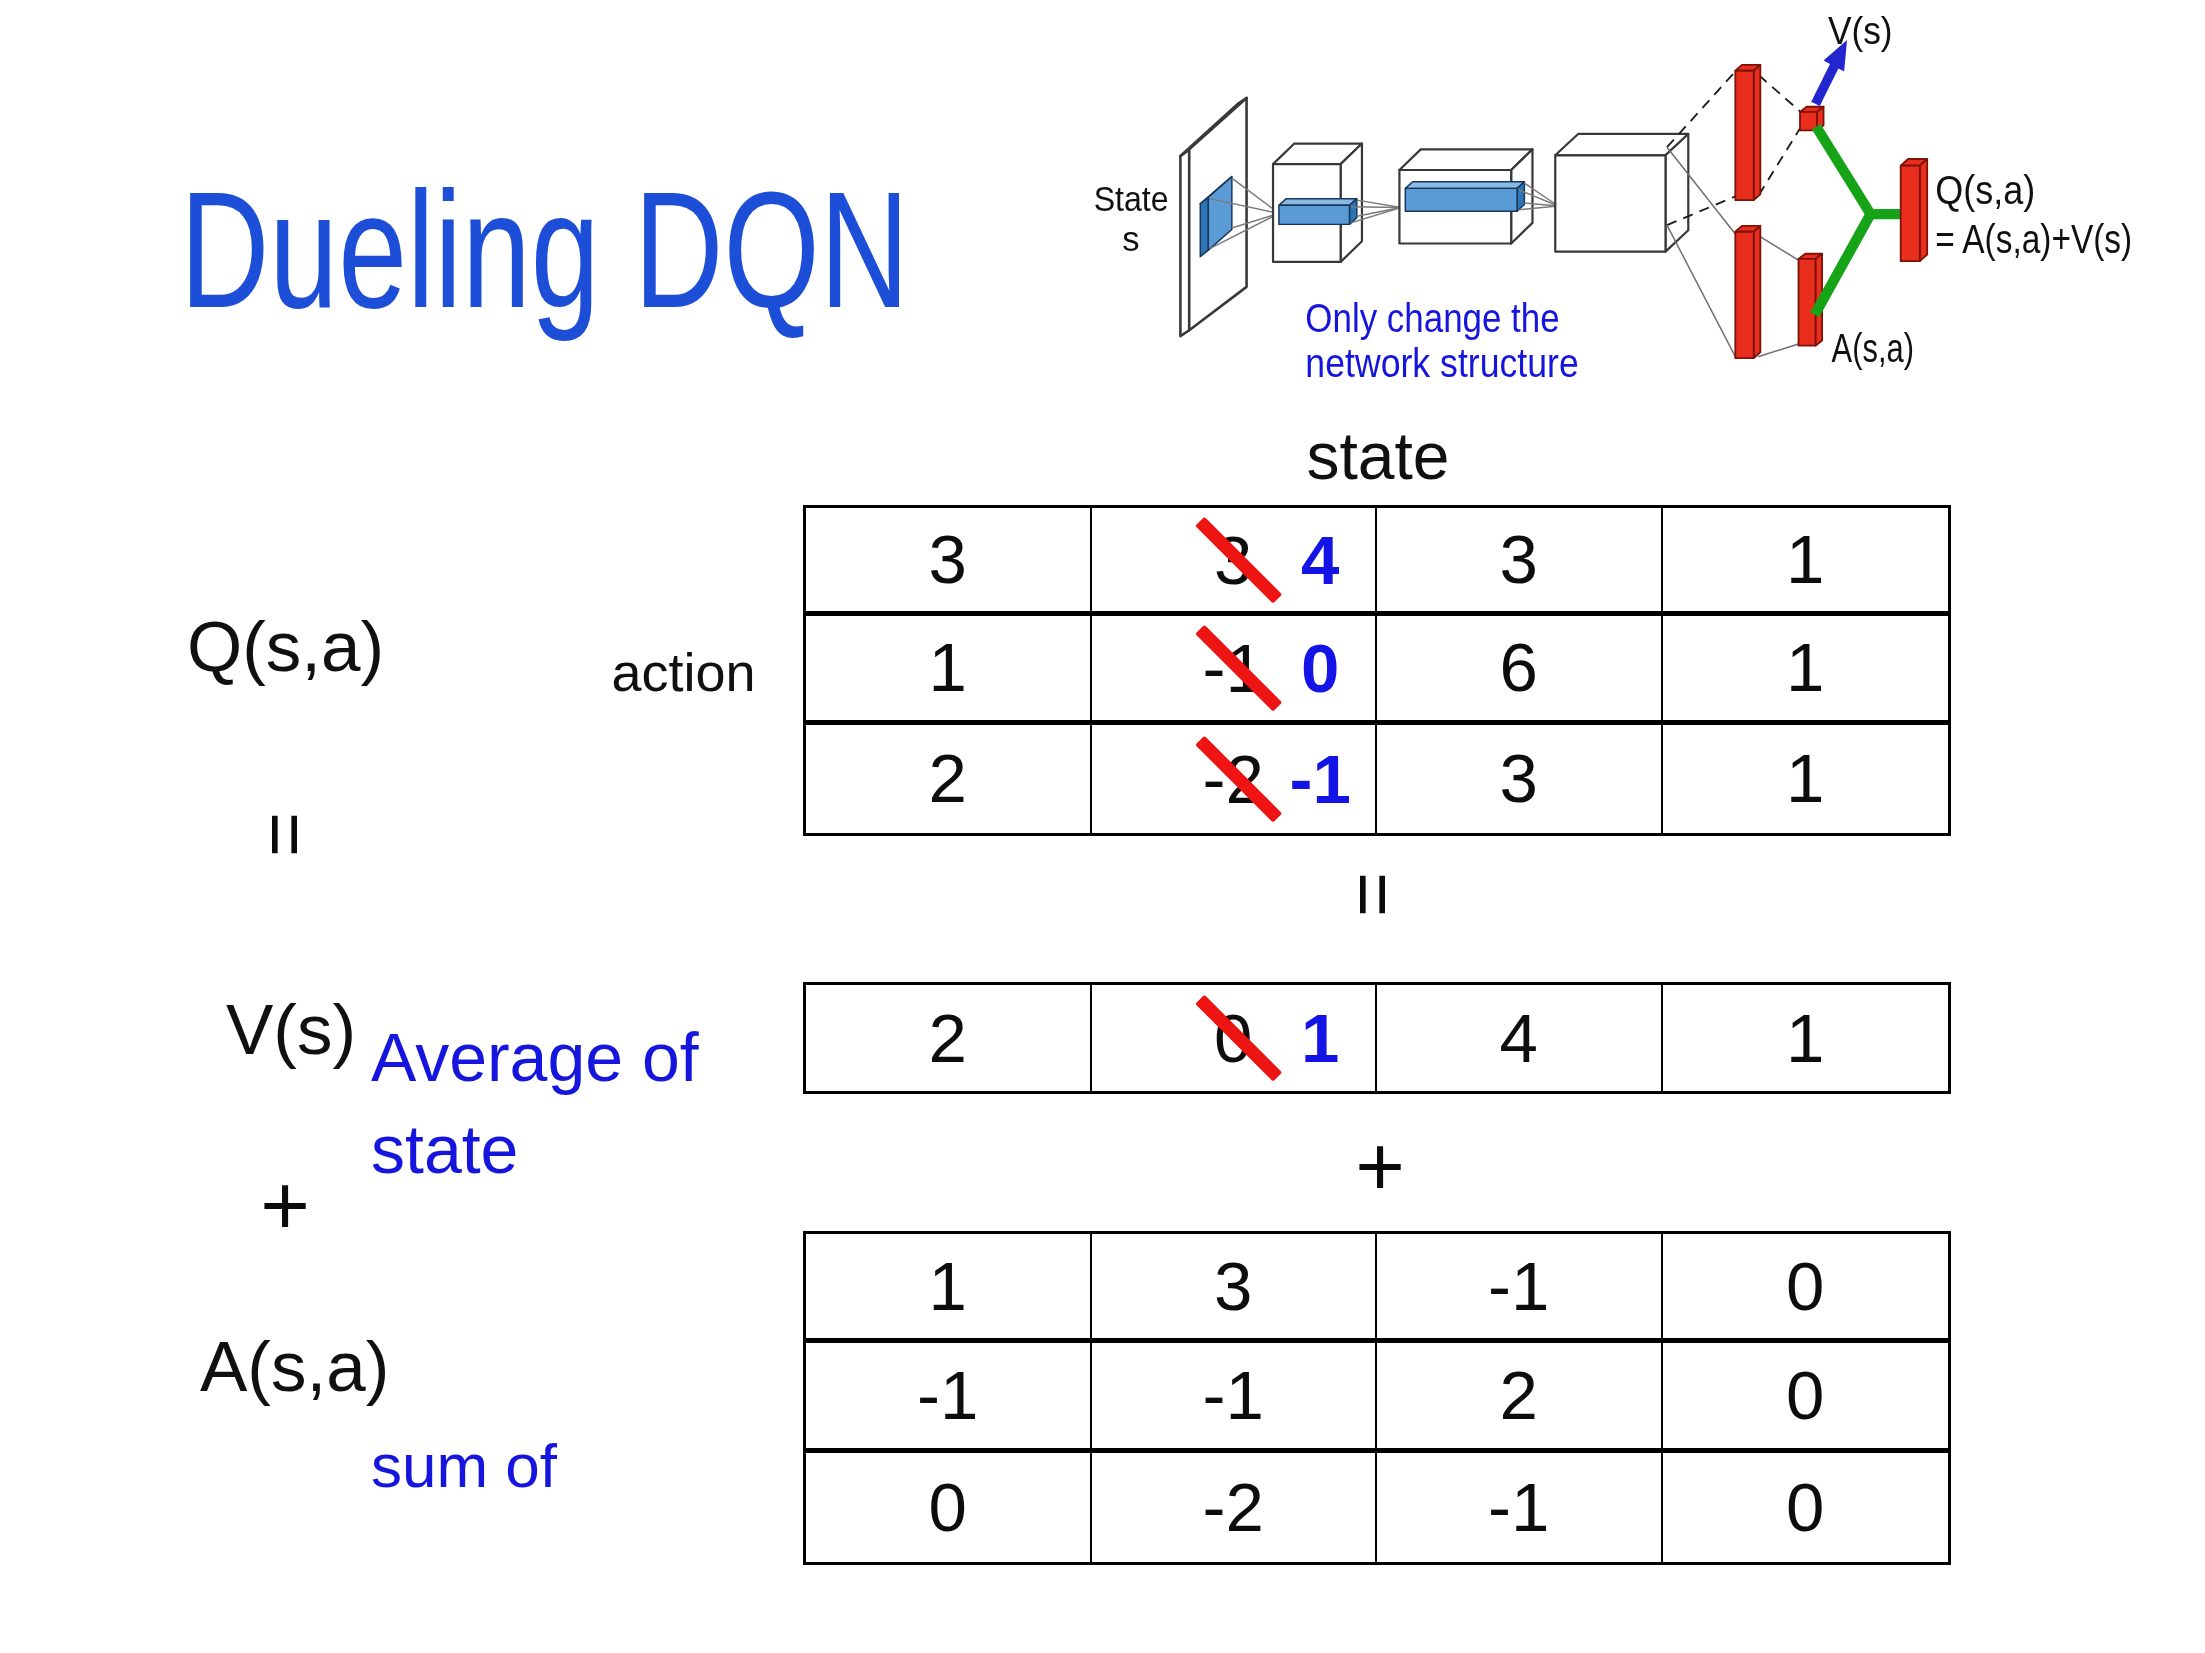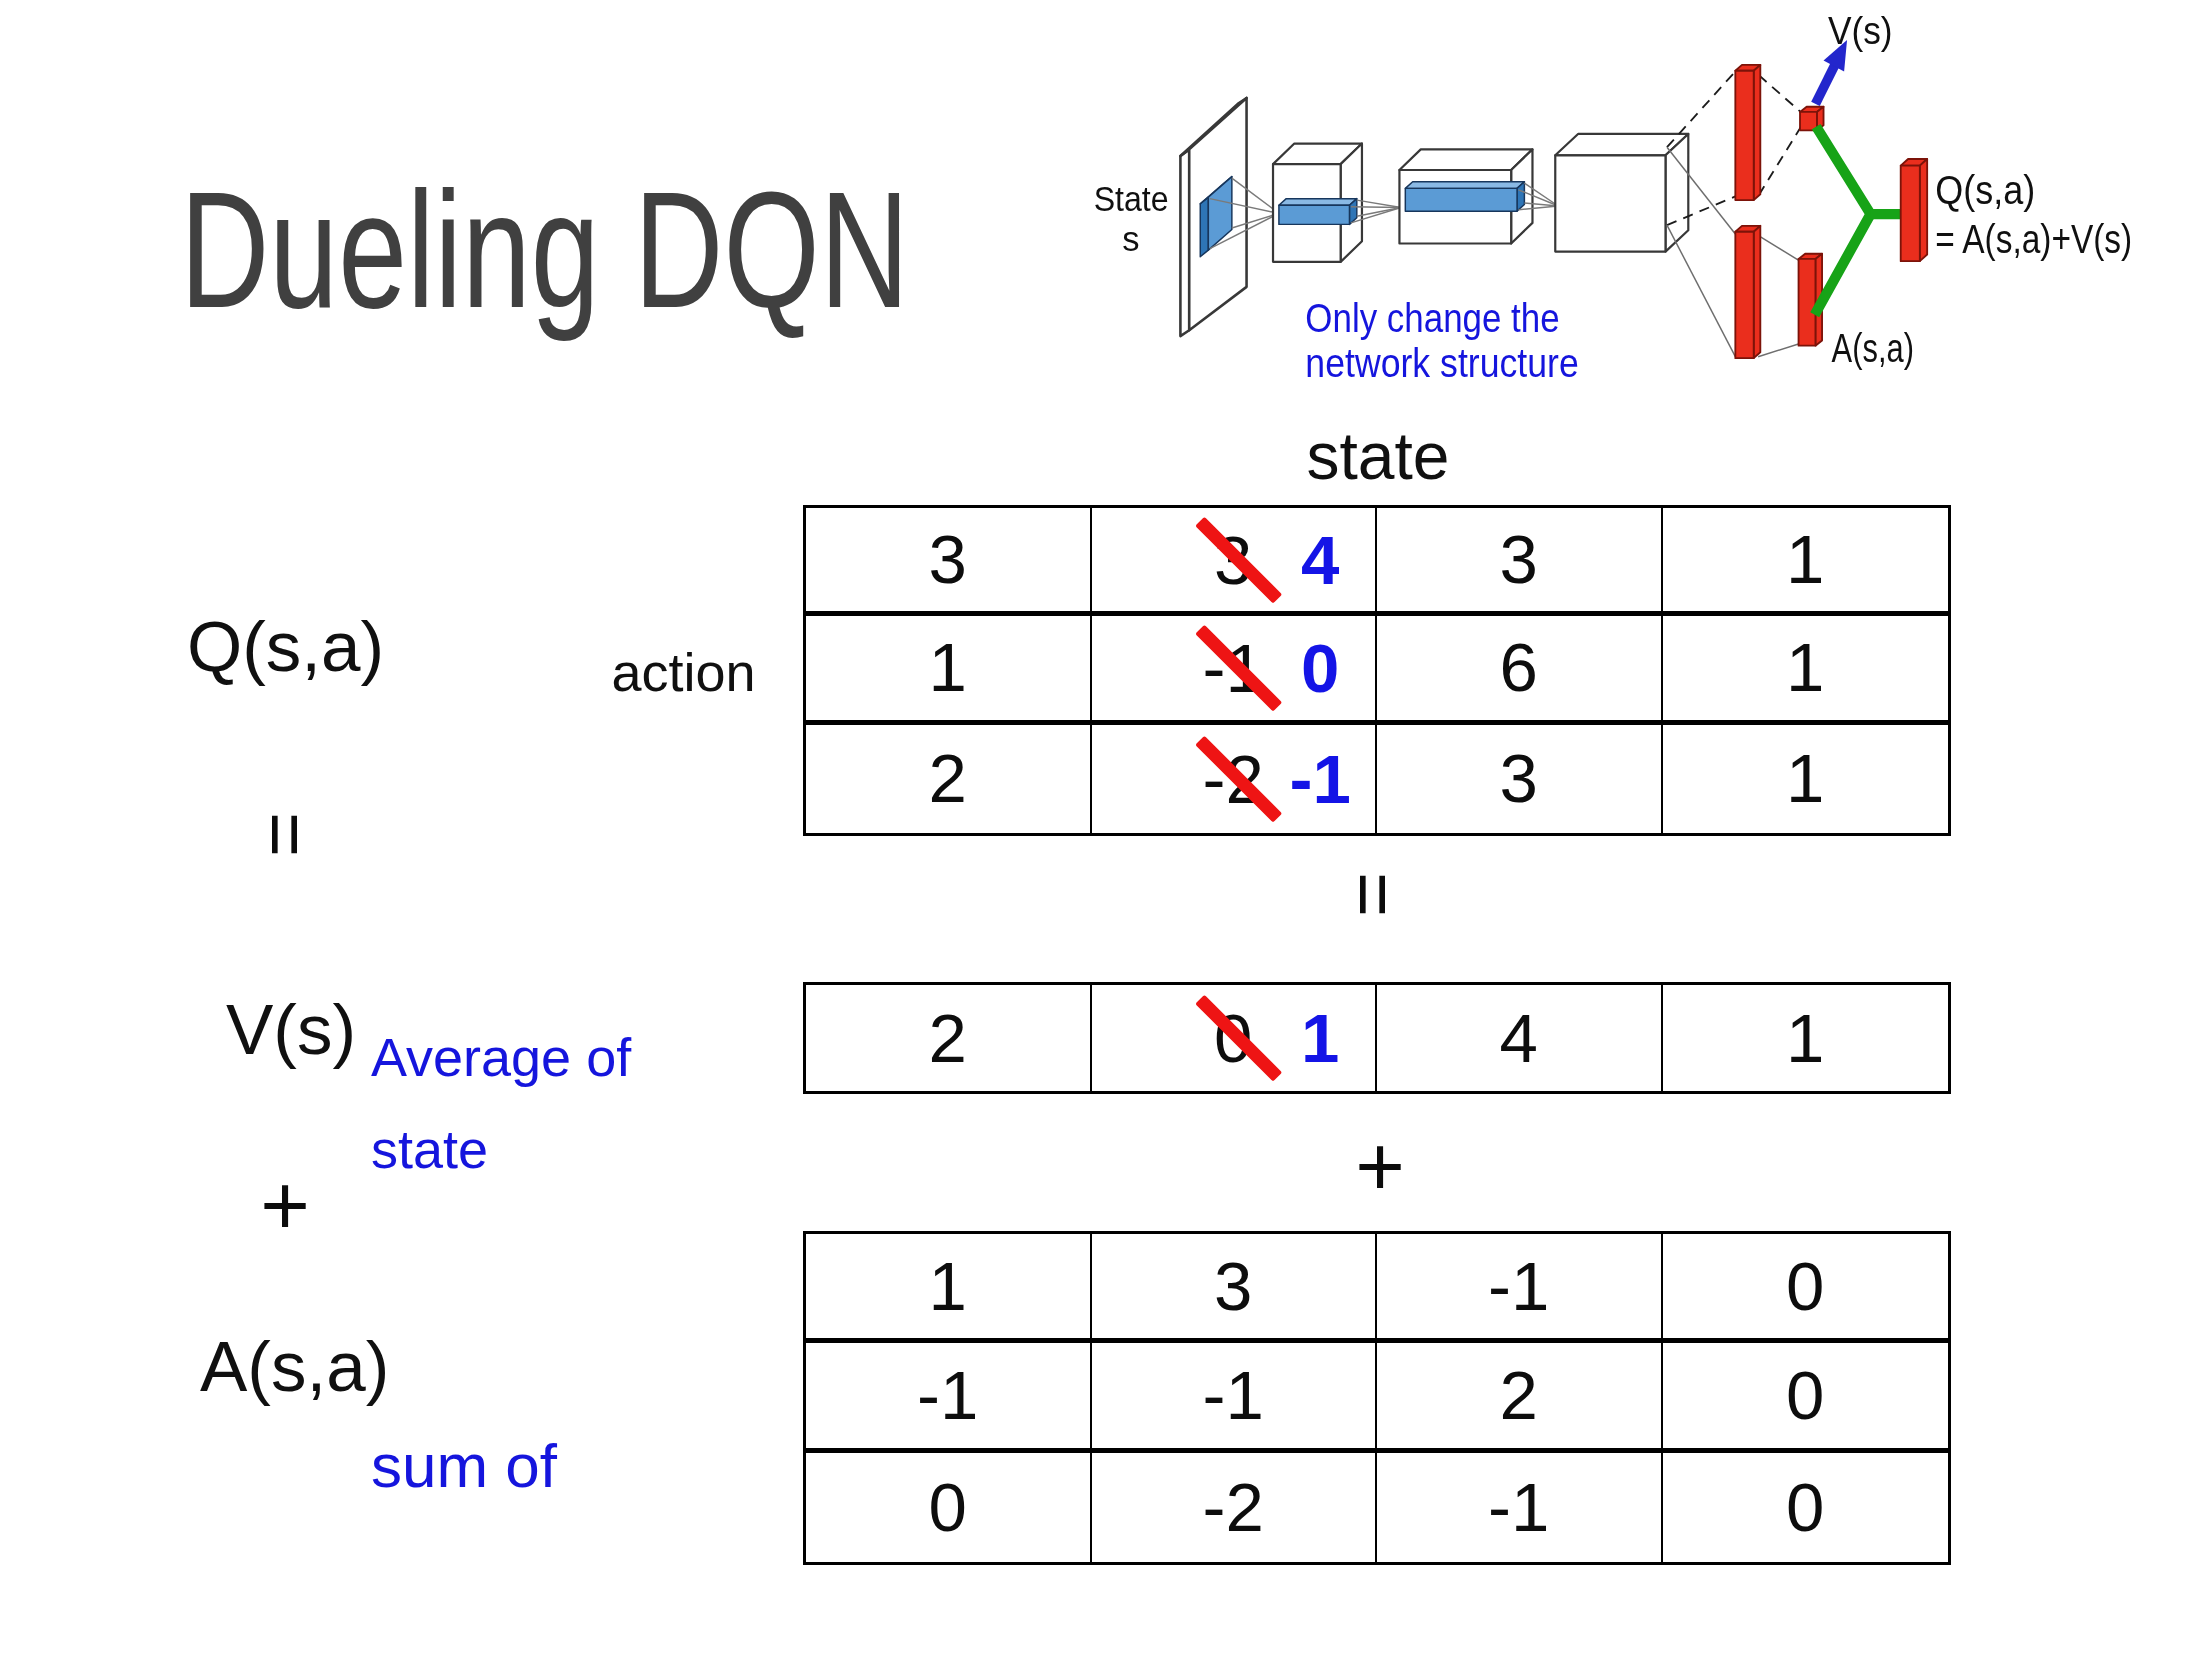--- a/index.html
+++ b/index.html
@@ -3,21 +3,21 @@
 <meta charset="utf-8">
 <style>
   html,body { margin:0; padding:0; background:#fff; }
   #slide {
     position:relative; width:2205px; height:1654px; background:#ffffff;
     font-family:"Liberation Sans", sans-serif; color:#111; overflow:hidden;
   }
   .abs { position:absolute; }
   #title {
     left:180px; top:147px; font-size:165px; line-height:206px; font-weight:300;
-    color:#404040; white-space:nowrap;
+    color:#1d4ed8; white-space:nowrap;
   }
   #title .squeeze { display:inline-block; transform:scaleX(0.75); transform-origin:0 50%; }
   .lbl { position:absolute; white-space:nowrap; color:#101010; }
   .blue-note { color:#1515dd; }
   .roteq {
     position:absolute; width:88px; height:88px; display:flex;
     align-items:center; justify-content:center; font-size:77px; color:#0c0c0c;
   }
   .roteq span { display:inline-block; transform:rotate(90deg); font-weight:500; }
   .plus { position:absolute; width:88px; height:88px; display:flex;
@@ -233,21 +233,21 @@
     <div class="cell">
         <span class="val">1</span>
       </div>
   </div>
 
   <div class="roteq" style="left:1329px; top:850px;">
     <span>=</span>
   </div>
 
   <div class="lbl" style="left:226px; top:986px; font-size:71px; line-height:88px;">V(s)</div>
-  <div class="lbl blue-note" style="left:371px; top:1011px; font-size:54px; line-height:92px;">
+  <div class="lbl blue-note" style="left:371px; top:1011px; font-size:68px; line-height:92px;">
     <div>Average of</div>
     <div>state</div>
   </div>
 
   <div id="vtable" class="mtable one">
     <div class="cell">
         <span class="val">2</span>
       </div>
     <div class="cell">
       <span class="old">0</span>

